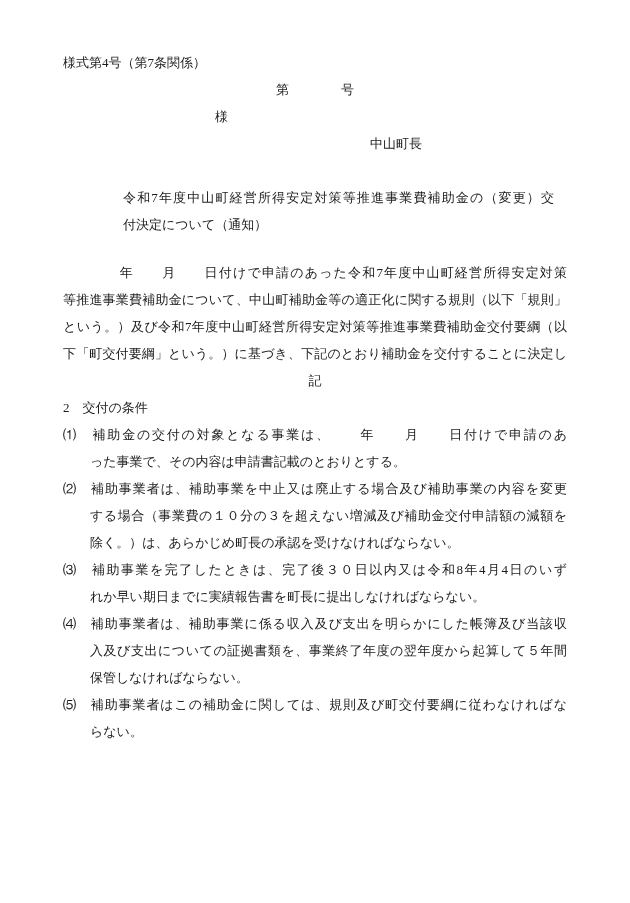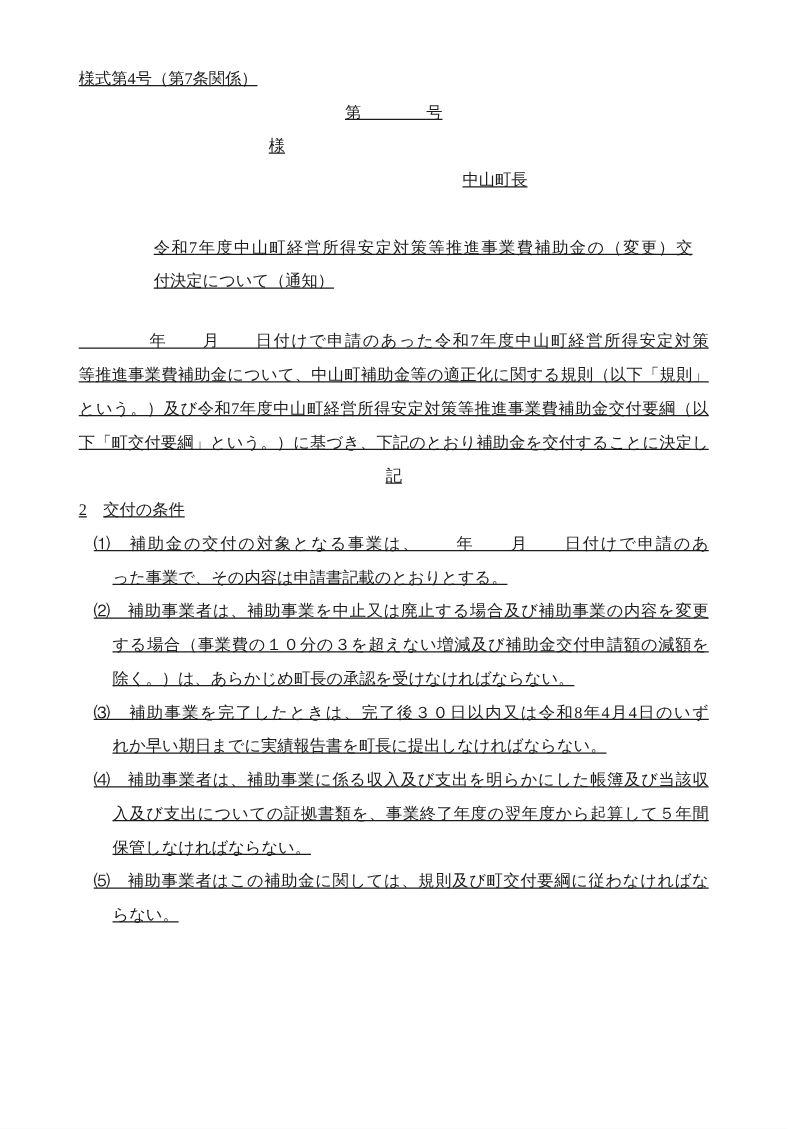--- a/index.html
+++ b/index.html
@@ -7,31 +7,31 @@
     position:relative;
     width:630px; height:903px;
     background:#ffffff;
     color:#1c1c1c;
     font-family:"Liberation Serif","DejaVu Serif",serif;
     overflow:hidden;
     border-bottom:1px solid #f0f0f0;
   }
   .content {
     position:absolute; left:63px; top:49px; width:504px;
-    font-size:13px; line-height:27px;text-decoration:underline;
+    font-size:13px; line-height:27px;
   }
   .line { position:relative; }
   
   .jl { text-align:justify; text-align-last:justify; }
   .right  { text-align:center; }
   .center { text-align:center; }
   .addressee { margin-left:152px; }
   .sender    { margin-left:307px; }
   .title-wrap { margin-left:60px; width:431px; }
-  .cond-first { margin-left:12px; }
+  .cond-first { }
   .cond-cont  { margin-left:27px; }
   .sp27 { height:27px; }
   .sp21 { height:21px; }
   .isp { display:inline-block; width:13px; }
   .unit { position:absolute; left:210px; top:0; }
 </style>
 </head>
 <body>
 
 <div class="page">

